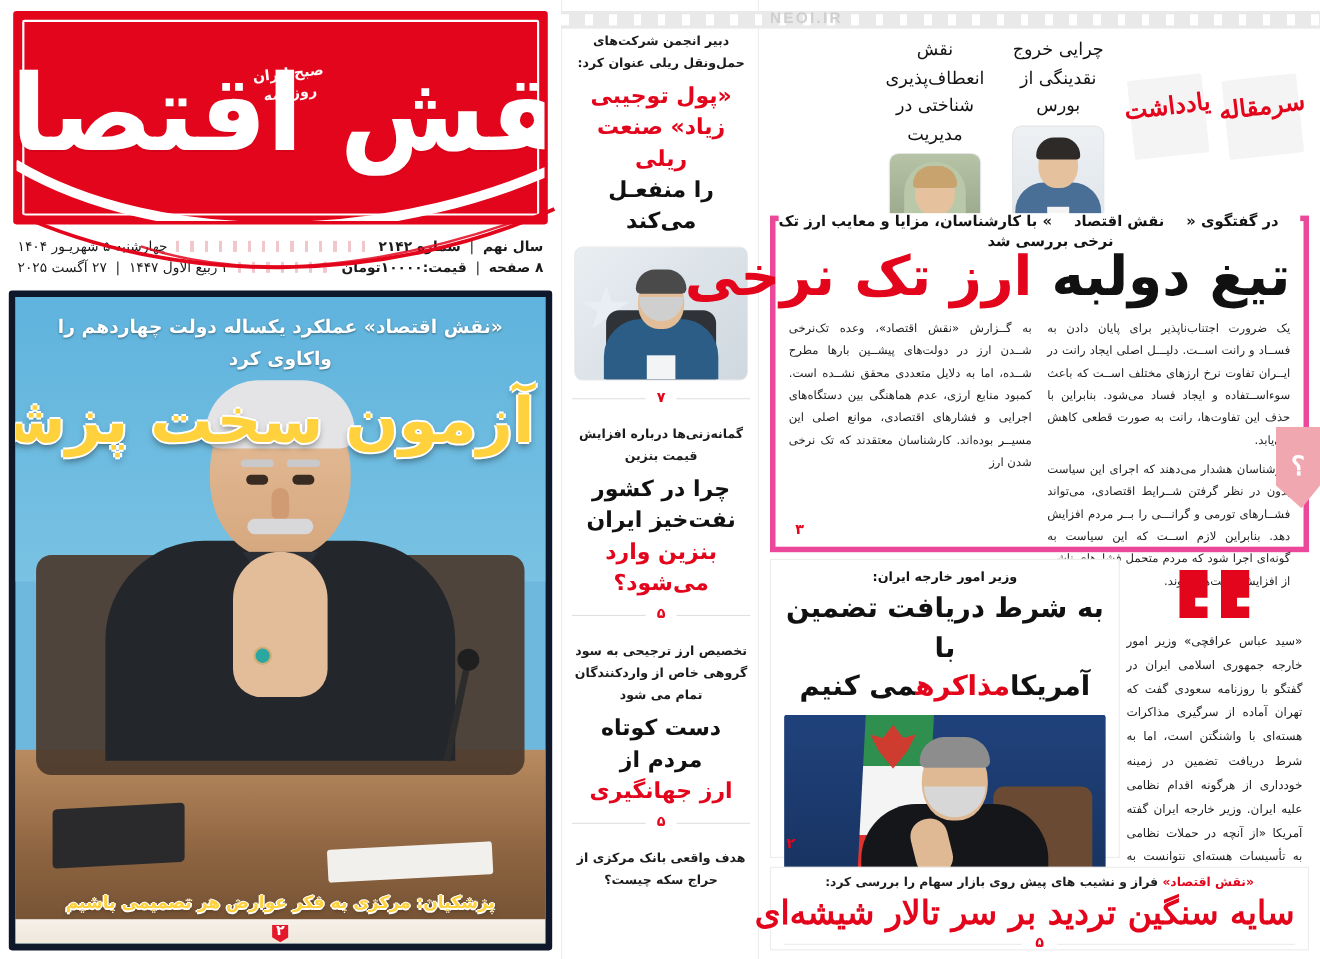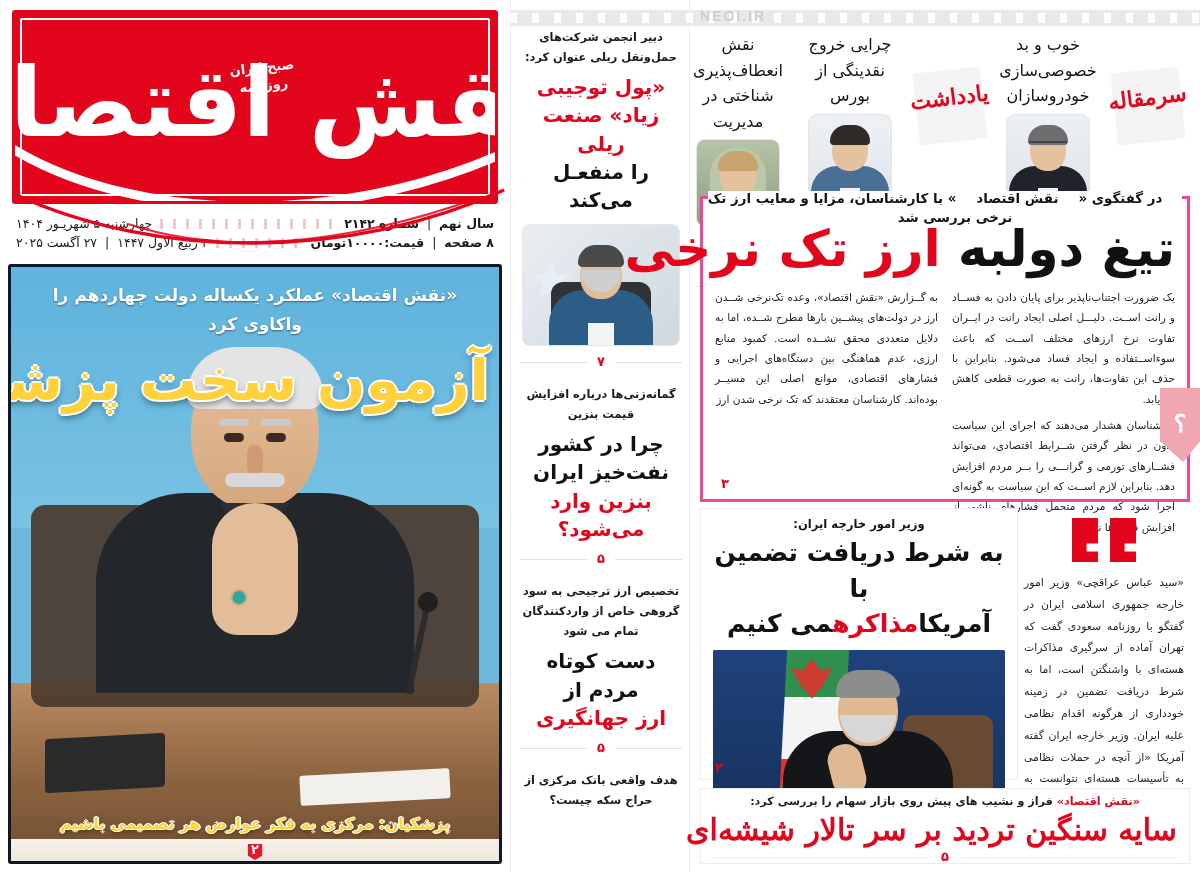--- a/index.html
+++ b/index.html
@@ -56,21 +56,21 @@
   }
   .dateline .dots{
     flex:1;margin:0 8px;height:10px;
     background:repeating-linear-gradient(90deg,#e8a9b0 0 3px,transparent 3px 13px);
     opacity:.65;
   }
   .dateline b{font-weight:700;}
 
   .lead-card{
     position:absolute;left:8px;right:8px;top:264px;bottom:8px;
-    border:3px solid #0f172a;border-radius:3px;overflow:hidden;background:#6fb8dd;
+    border:6px solid #0f172a;border-radius:3px;overflow:hidden;background:#6fb8dd;
   }
   .lead-photo{position:absolute;inset:0;}
   .lead-sky{
     position:absolute;left:0;right:0;top:0;height:44%;
     background:linear-gradient(#5fb3dd,#79c2e3);
   }
   .lead-desk{
     position:absolute;left:0;right:0;bottom:0;height:30%;
     background:linear-gradient(#b98b60,#8c6340 55%,#6f4e31);
   }
@@ -247,21 +247,21 @@
   .ex-scarf{position:absolute;left:50%;transform:translateX(-50%);top:8%;width:56px;height:62px;
     border-radius:30px 30px 16px 16px;background:#b9c8a8;}
   .ex-glass{position:absolute;left:50%;transform:translateX(-50%);top:30%;width:38px;height:10px;
     border-top:2px solid #40474f;}
   .ex-name{font-size:11.6px;font-weight:800;color:#141414;margin-top:2px;}
   .ex-role{font-size:9.8px;color:#6a6a6a;margin-top:1px;}
   .ex-rule{height:1px;background:#e4e4e4;margin:4px 10px 2px;}
 
   .feature{
     position:absolute;left:10px;right:10px;top:196px;height:306px;
-    border:3px solid #ec4899;background:#fff;box-sizing:border-box;padding:8px 12px 6px;
+    border:5px solid #ec4899;background:#fff;box-sizing:border-box;padding:8px 12px 6px;
   }
   .feat-kicker{
     position:absolute;left:0;right:0;top:-11px;text-align:center;
   }
   .feat-kicker span{
     background:#fff;padding:0 10px;font-size:13.4px;font-weight:700;color:#141414;
   }
   .feat-title{
     text-align:center;font-size:50px;line-height:1.2;font-weight:900;margin:12px 0 6px;
     white-space:nowrap;
@@ -486,29 +486,20 @@
 
   <div class="right-sec rtl">
 
     <div class="filmstrip"></div>
     <div class="neoi">
       <span>NEOI.IR</span>
     </div>
 
     <div class="experts" id="experts-row">
         <div class="label-script"><span class="sheet"></span><span class="tag">سرمقاله</span></div>
-        <div class="expert"><div class="ex-top">خوب و بد خصوصی‌سازی خودروسازان</div><div class="ex-photo">
-            <div class="ex-bg" style="background:linear-gradient(#edf0f3,#dde3e8)"></div>
-            <div class="ex-body" style="background:#20242a">
-              <div class="ex-shirt"></div>
-            </div>
-            <div class="ex-head"></div>
-            <div class="ex-hair" style="background:#6e6e6e"></div>
-            <div class="ex-glass"></div>
-          </div><div class="ex-name">امیرحسن کاکایی</div><div class="ex-role">کارشناس صنعت خودرو</div><div class="ex-rule"></div><span class="pagenum">۳</span></div>
         <div class="label-script"><span class="sheet"></span><span class="tag">یادداشت</span></div>
         <div class="expert"><div class="ex-top">چرایی خروج نقدینگی از بورس</div><div class="ex-photo">
             <div class="ex-bg" style="background:linear-gradient(#eef1f4,#dfe5ea)"></div>
             <div class="ex-body" style="background:#4a6f96">
               <div class="ex-shirt"></div>
             </div>
             <div class="ex-head"></div>
             <div class="ex-hair" style="background:#2e2a27"></div>
           </div><div class="ex-name">مهدی سوری</div><div class="ex-role">تحلیلگر بازار سرمایه</div><div class="ex-rule"></div><span class="pagenum">۵</span></div>
         <div class="expert"><div class="ex-top">نقش انعطاف‌پذیری شناختی در مدیریت</div><div class="ex-photo">

